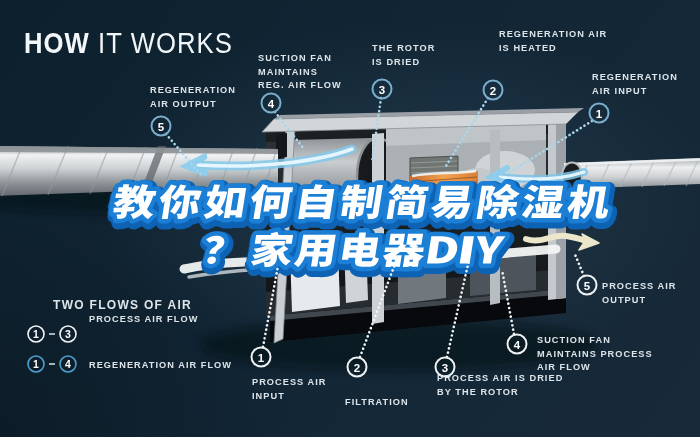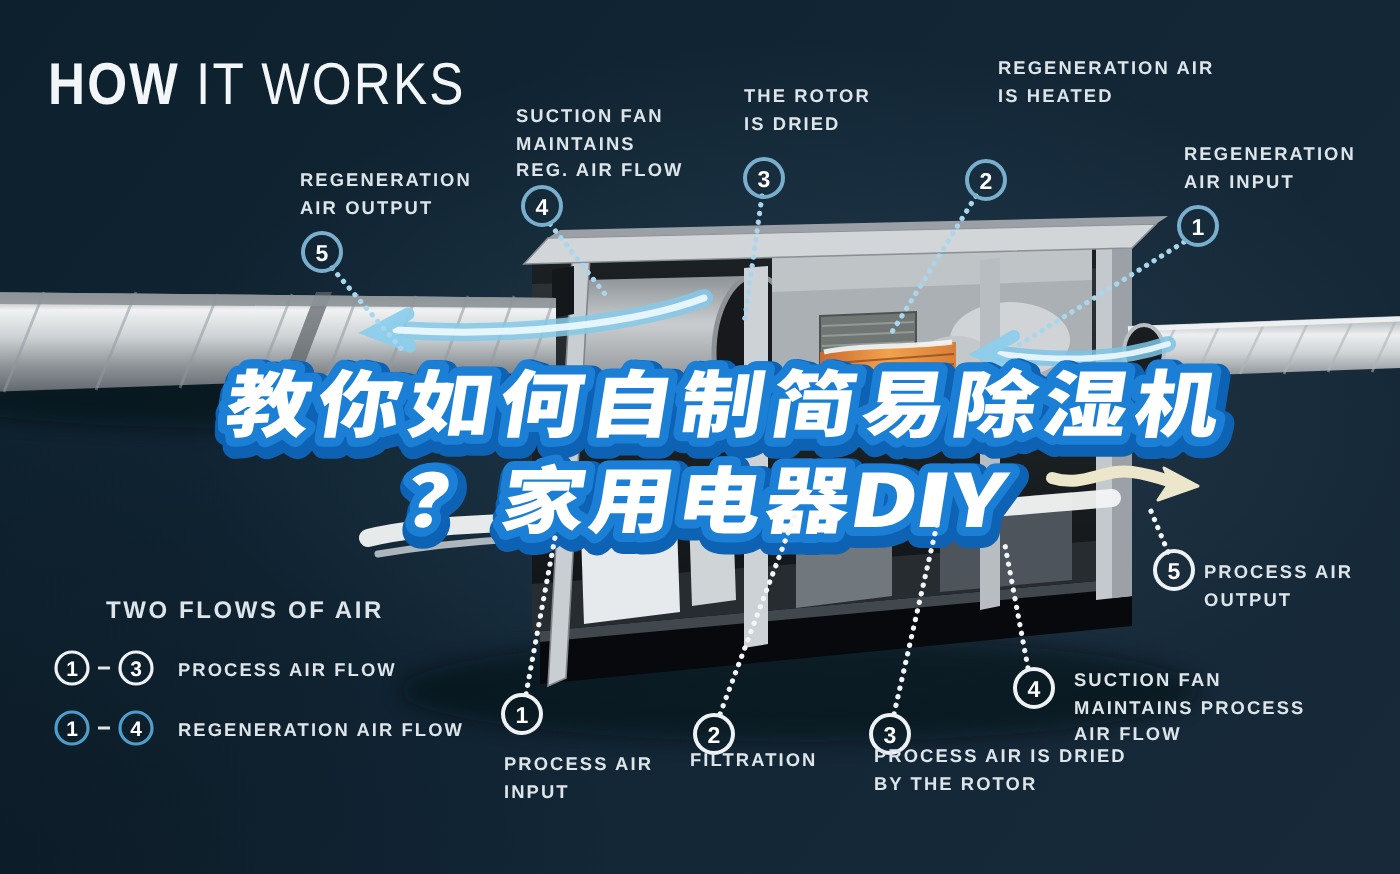--- a/index.html
+++ b/index.html
@@ -235,20 +235,20 @@
 </svg>
 
 <div style="position:absolute;left:24px;top:26px;font-size:29.5px;letter-spacing:1.2px;color:#f3f6f8;font-weight:bold;transform:scaleX(.87);transform-origin:left top;">HOW<span style="font-weight:normal;"> IT WORKS</span></div>
 
 <div class="lbl" style="left:150px;top:84px;">REGENERATION<br>AIR OUTPUT</div>
 <div class="lbl" style="left:258px;top:52px;">SUCTION FAN<br>MAINTAINS<br>REG. AIR FLOW</div>
 <div class="lbl" style="left:372px;top:42px;">THE ROTOR<br>IS DRIED</div>
 <div class="lbl" style="left:486px;top:28px;margin-left:13px;">REGENERATION AIR<br>IS HEATED</div>
 <div class="lbl" style="left:592px;top:71px;">REGENERATION<br>AIR INPUT</div>
 <div class="lbl" style="left:252px;top:376px;">PROCESS AIR<br>INPUT</div>
-<div class="lbl" style="left:345px;top:374px;">FILTRATION</div>
+<div class="lbl" style="left:345px;top:396px;">FILTRATION</div>
 <div class="lbl" style="left:437px;top:372px;">PROCESS AIR IS DRIED<br>BY THE ROTOR</div>
 <div class="lbl" style="left:537px;top:334px;">SUCTION FAN<br>MAINTAINS PROCESS<br>AIR FLOW</div>
 <div class="lbl" style="left:602px;top:280px;">PROCESS AIR<br>OUTPUT</div>
 
 <div class="lbl" style="left:27px;top:299px;font-size:12px;letter-spacing:1.3px;margin-left:26px;">TWO FLOWS OF AIR</div>
-<div class="lbl" style="left:89px;top:329px;">PROCESS AIR FLOW</div>
+<div class="lbl" style="left:89px;top:313px;">PROCESS AIR FLOW</div>
 <div class="lbl" style="left:89px;top:359px;">REGENERATION AIR FLOW</div>
 
 </body></html>

